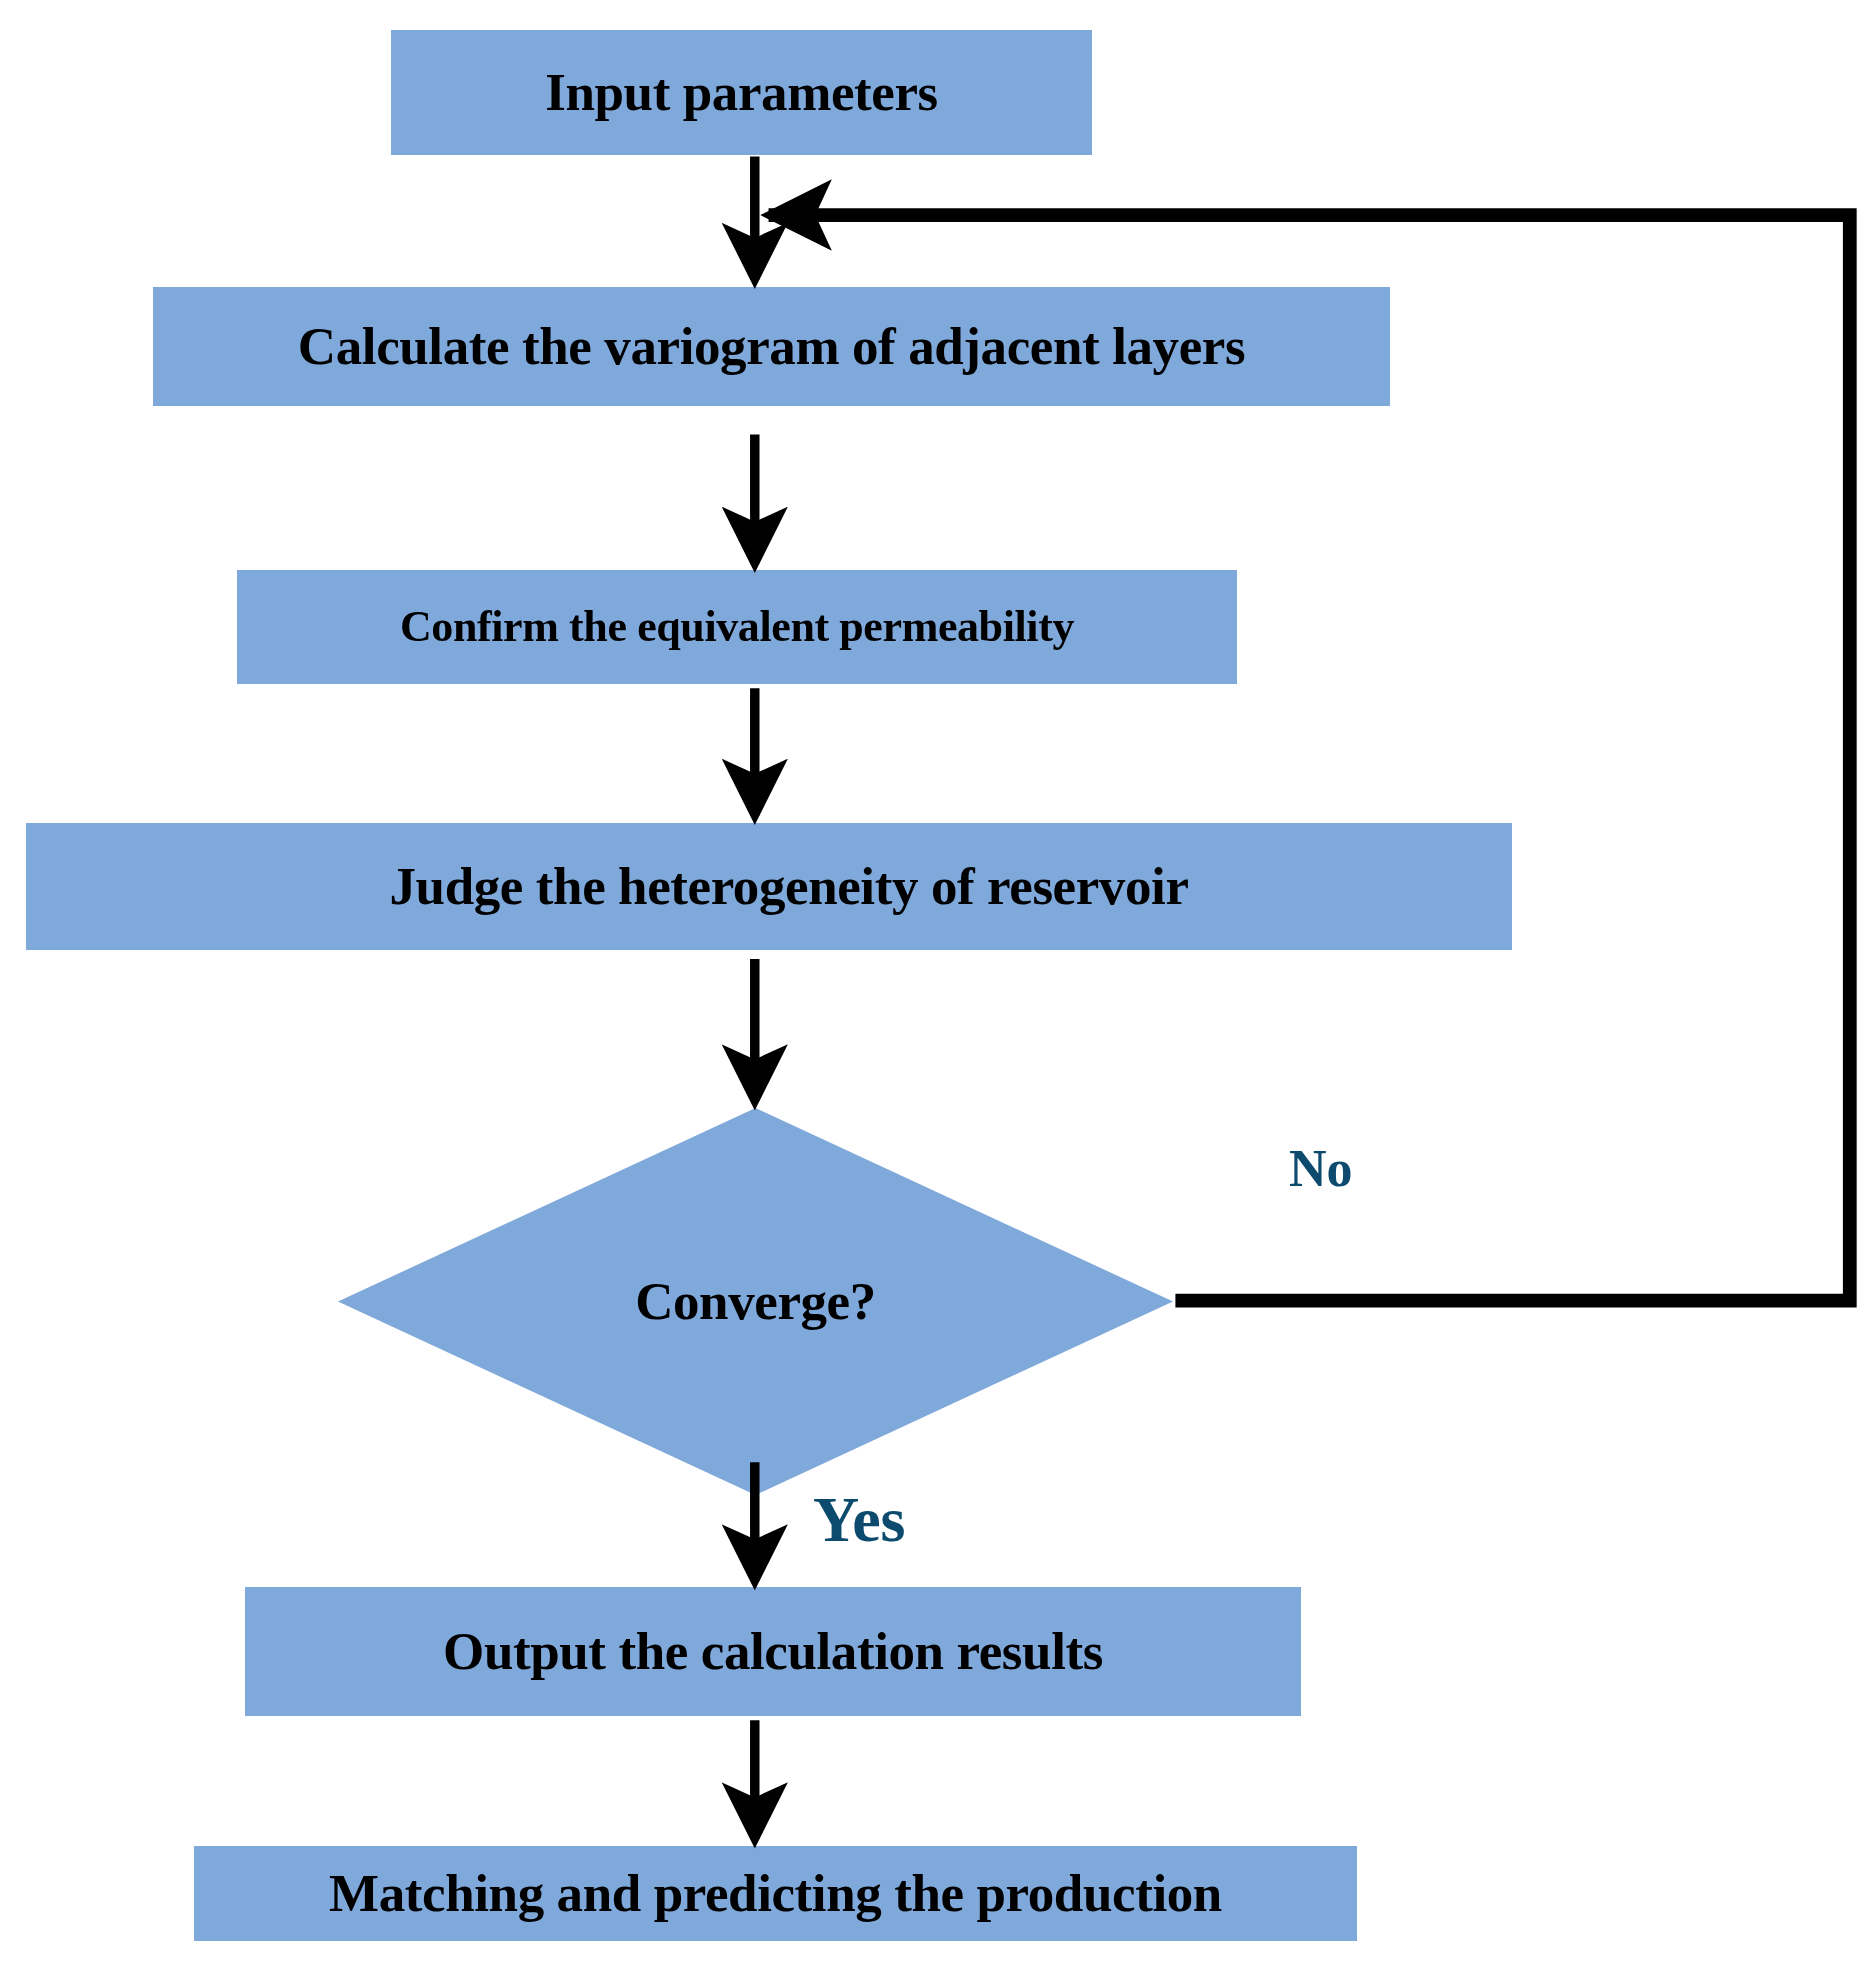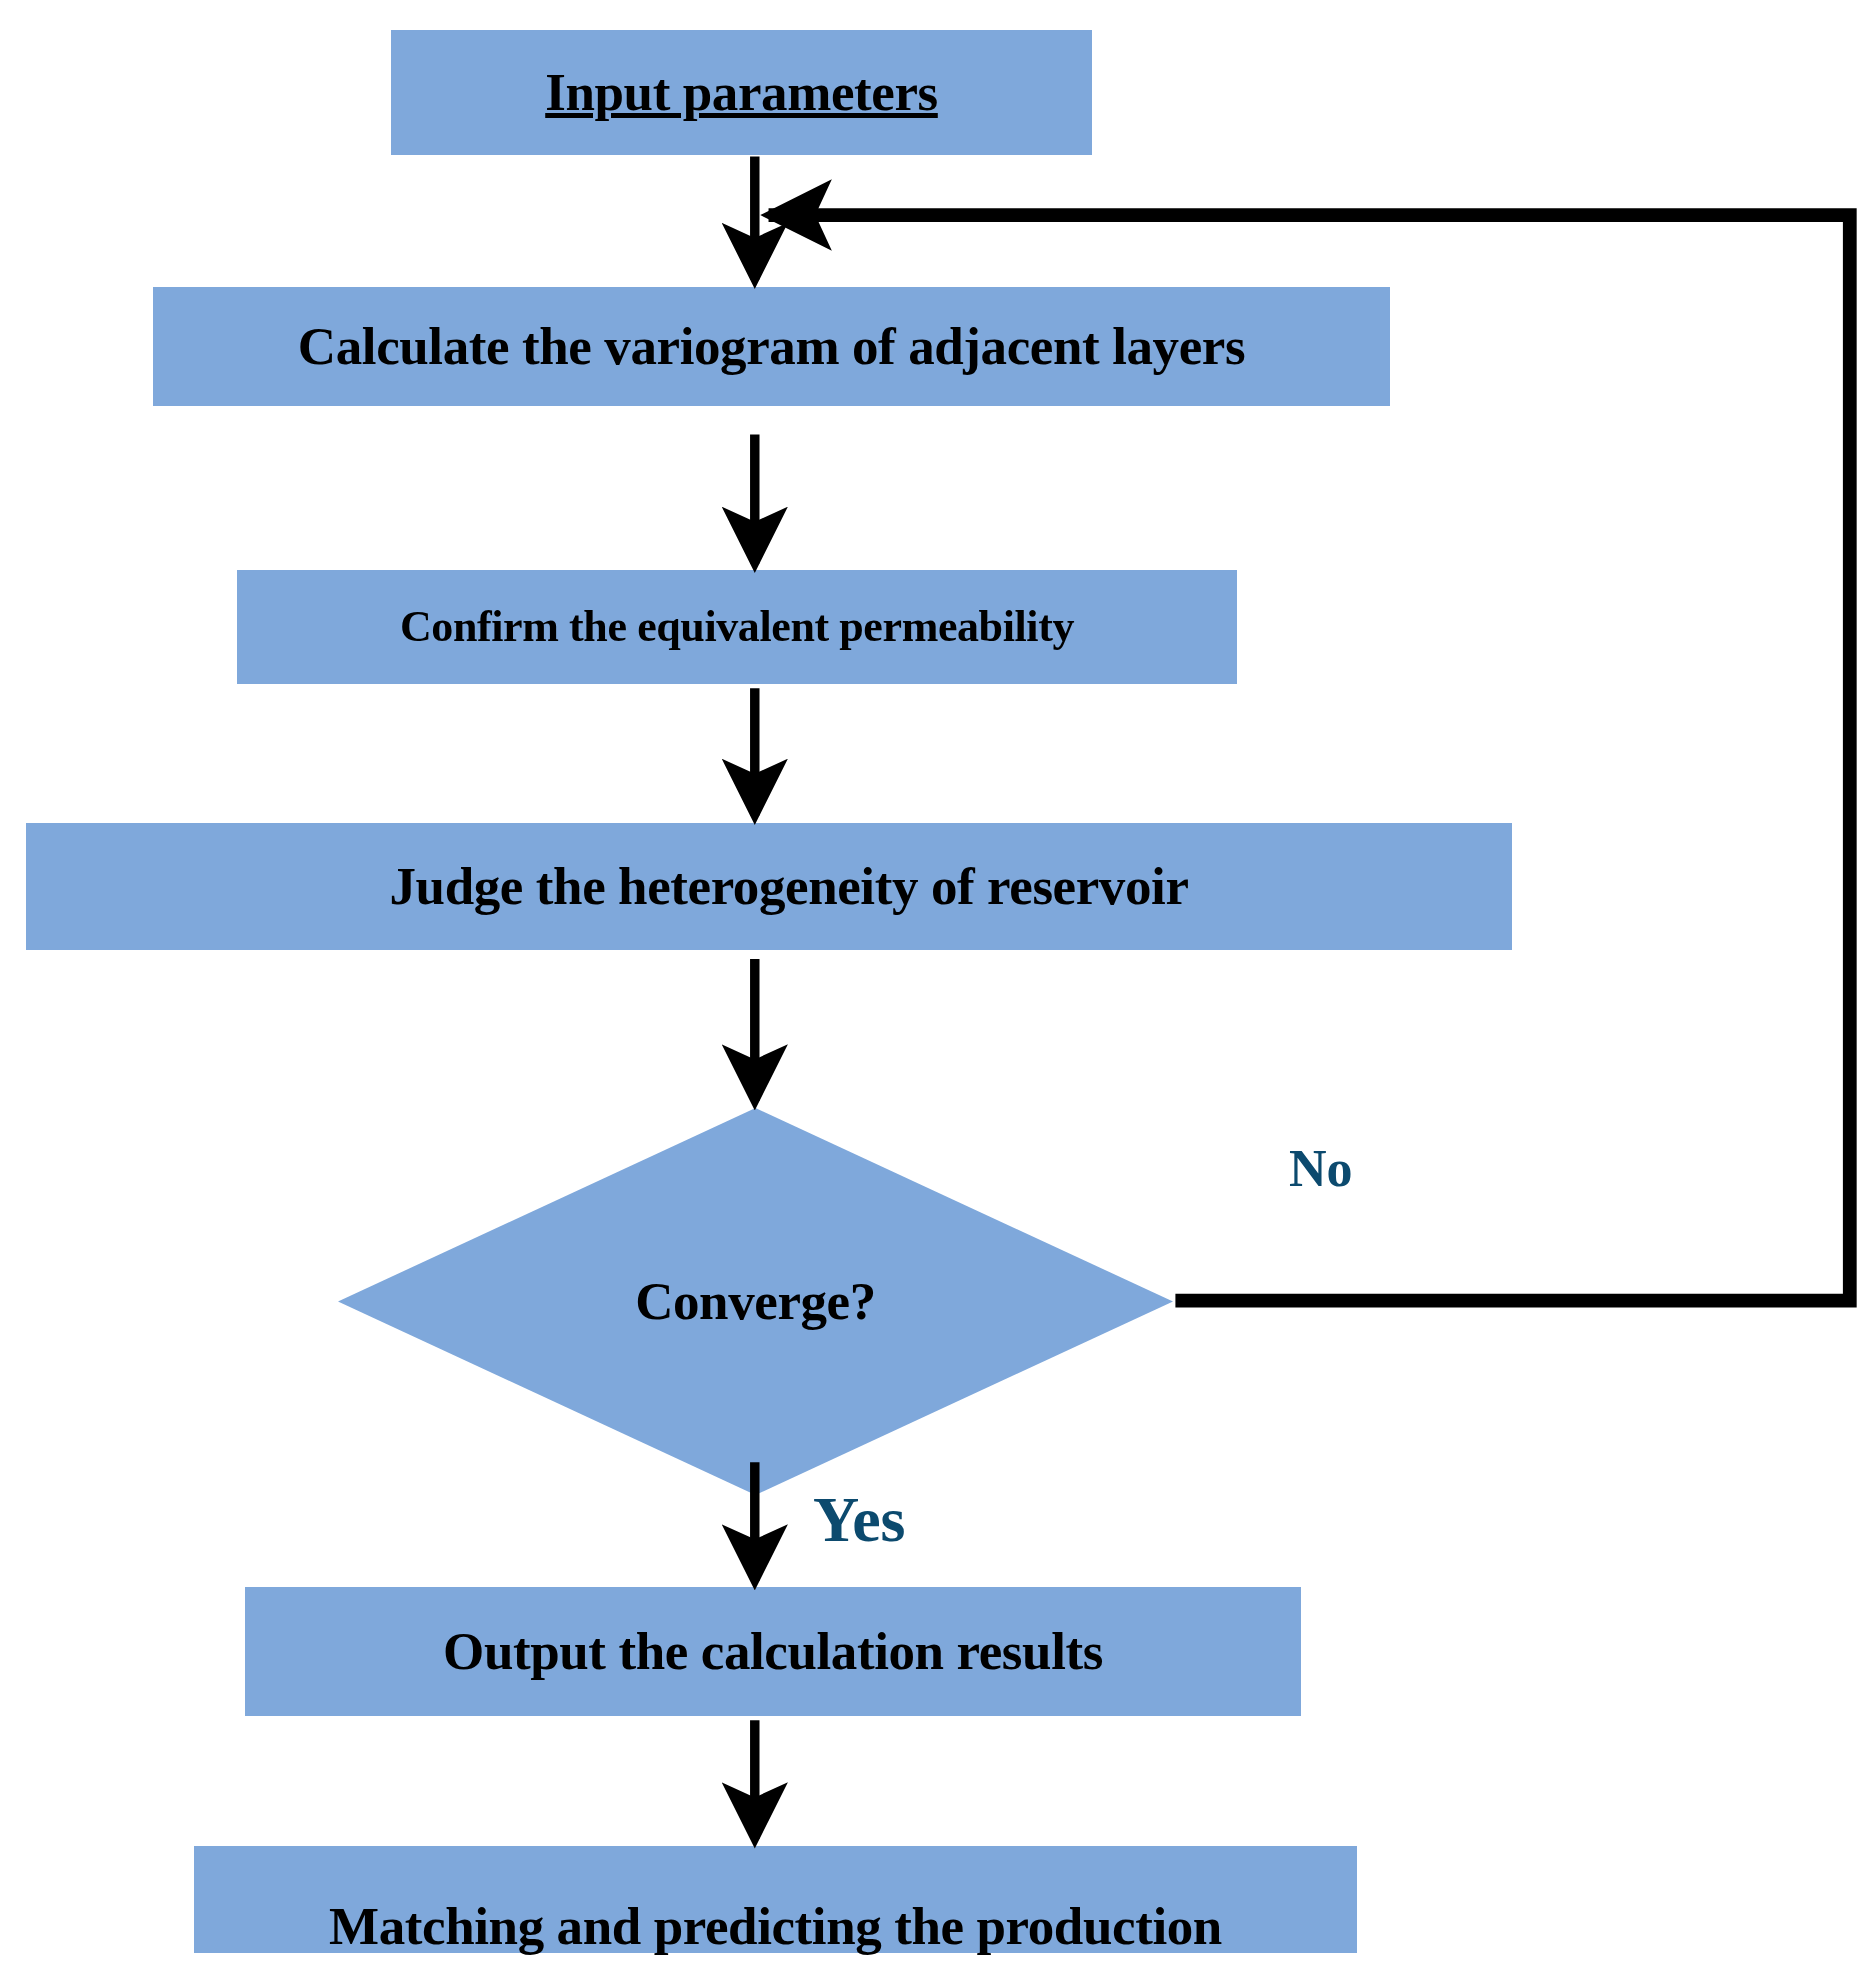--- a/index.html
+++ b/index.html
@@ -93,21 +93,21 @@
     <line x1="877" y1="1115" x2="877" y2="1280" stroke="#000000" stroke-width="11" marker-end="url(#arrowhead)"></line>
 
     <line x1="877" y1="1700" x2="877" y2="1838" stroke="#000000" stroke-width="11" marker-end="url(#arrowhead)"></line>
 
     <line x1="877" y1="2000" x2="877" y2="2138" stroke="#000000" stroke-width="11" marker-end="url(#arrowhead)"></line>
 
     <path d="M1366,1512 L2150,1512 L2150,250 L893,250" fill="none" stroke="#000000" stroke-width="16" marker-end="url(#arrowheadThick)"></path>
   </svg>
 
   <div class="node process" style="left:391px; top:30px; width:701px; height:125px;">
-    <span class="label" style="font-size:53px;text-decoration:underline;">Input parameters</span>
+    <span class="label" style="font-size:53px;">Input parameters</span>
   </div>
 
   <div class="node process" style="left:125px; top:287px; width:1237px; height:119px;margin-left:28px;">
     <span class="label" style="font-size:53px;">Calculate the variogram of adjacent layers</span>
   </div>
 
   <div class="node process" style="left:237px; top:570px; width:1000px; height:114px;">
     <span class="label" style="font-size:44px;">Confirm the equivalent permeability</span>
   </div>
 
@@ -117,21 +117,21 @@
 
   <div class="node decision" style="left:338px; top:1108px; width:835px; height:387px;">
     <span class="diamond-shape"></span>
     <span class="label" style="font-size:53px;">Converge?</span>
   </div>
 
   <div class="node process" style="left:245px; top:1587px; width:1056px; height:129px;">
     <span class="label" style="font-size:53px;">Output the calculation results</span>
   </div>
 
-  <div class="node process" style="left:194px; top:1846px; width:1163px; height:107px;align-items:flex-end;">
+  <div class="node process" style="left:194px; top:1846px; width:1163px; height:95px;">
     <span class="label" style="font-size:53px;">Matching and predicting the production</span>
   </div>
 
   <span class="edge-label" style="left:1289px; top:1143px; font-size:52px;">No</span>
 
   <span class="edge-label" style="left:813px; top:1488px; font-size:64px;">Yes</span>
 
 </div>
 
 

